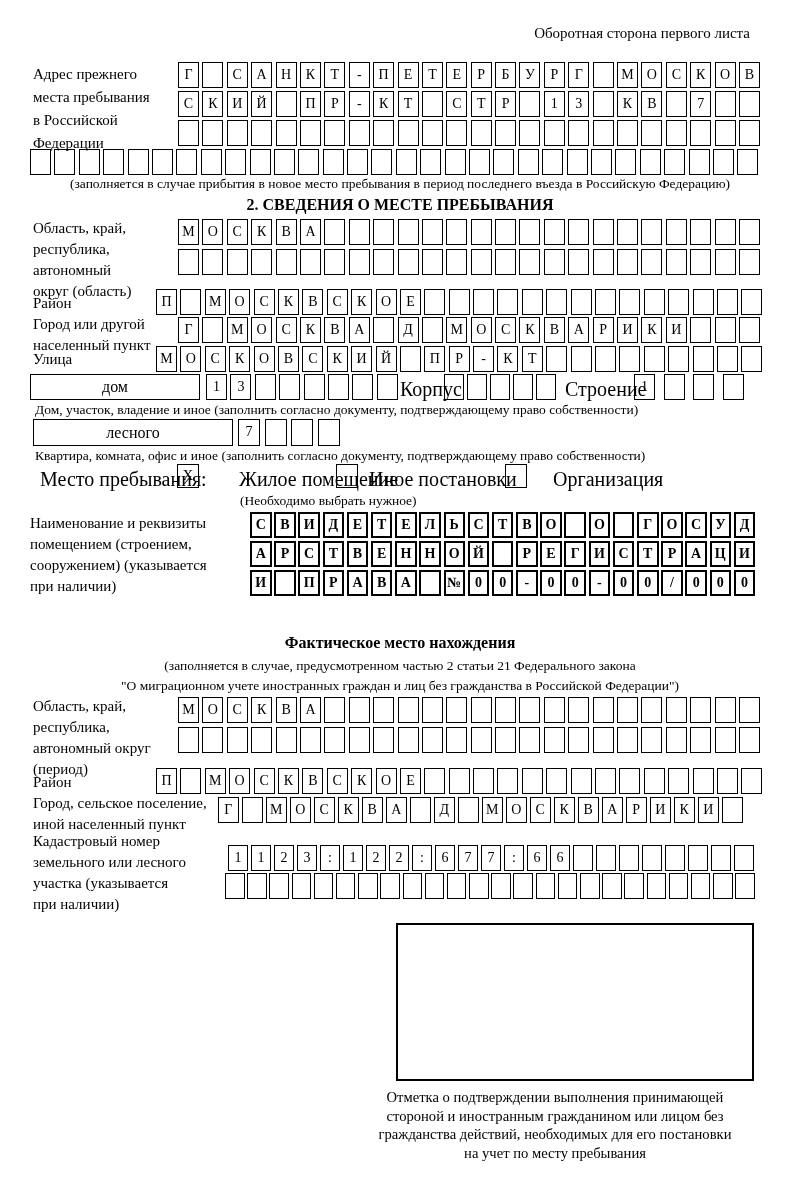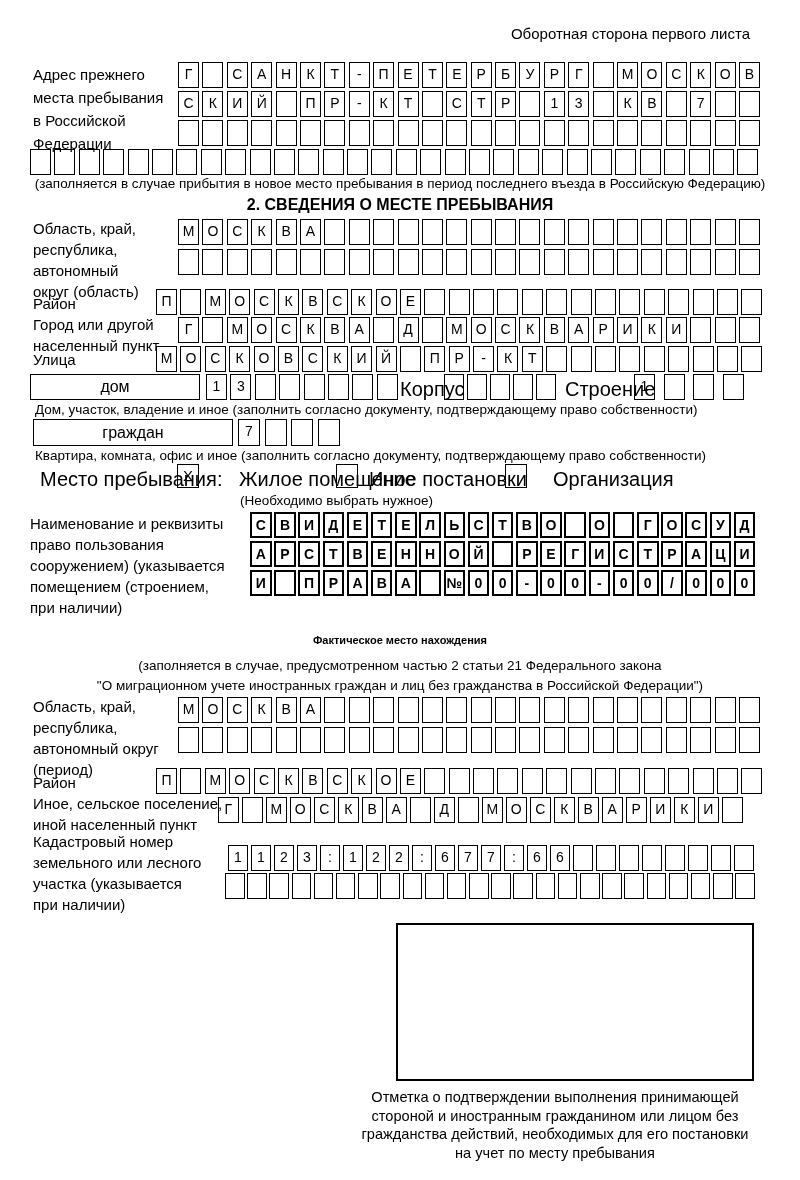--- a/index.html
+++ b/index.html
@@ -1,35 +1,35 @@
 <!DOCTYPE html>
 <html><head>
 <meta charset="utf-8">
 <style>
   html,body{margin:0;padding:0;background:#fff;}
   .page{
     position:relative;width:800px;height:1180px;background:#fff;color:#000;
-    font-family:Liberation Sans, sans-serif;overflow:hidden;
+    font-family:Liberation Serif, serif;overflow:hidden;
   }
   .abs{position:absolute;}
   .hdr-note{font-size:15px;}
   .lblblock{font-size:15px;line-height:21px;}
   .lblblock.wide{line-height:23px;}
   .boxrow{position:absolute;display:flex;}
   .cell{
     box-sizing:border-box;flex:0 0 auto;
     width:var(--bw,21px);height:var(--bh,26px);margin-right:var(--gap,3.4px);
     border:1.5px solid #000;
     font-size:14px;line-height:23px;text-align:center;
   }
   .thick .cell{border-width:2px;font-weight:bold;line-height:22px;}
   .caption{font-size:13.5px;}
   .center{width:800px;left:0;text-align:center;}
   .sec-title{font-size:16px;font-weight:bold;}
-  .sub-title{font-size:11px;font-weight:bold;}
+  .sub-title{font-size:16px;font-weight:bold;}
   .namebox{
     box-sizing:border-box;border:1.5px solid #000;text-align:center;
     font-size:16px;display:flex;align-items:center;justify-content:center;
   }
   .chk{
     box-sizing:border-box;position:absolute;width:22px;height:24px;border:1.5px solid #000;
     font-size:15px;text-align:center;line-height:21px;
   }
   .inline-lbl{font-size:20px;}
   .bigbox{box-sizing:border-box;border:2px solid #000;}
@@ -331,43 +331,42 @@
     </div>
   <div class="abs inline-lbl" style="left:565px;top:378px;">Строение</div>
   <div class="boxrow" style="left:634px;top:374px;--gap:8.5px;">
       <div class="cell">1</div>
       <div class="cell"></div>
       <div class="cell"></div>
       <div class="cell"></div>
     </div>
   <div class="abs caption" style="left:35px;top:402px;">Дом, участок, владение и иное (заполнить согласно документу, подтверждающему право собственности)</div>
 
-  <div class="abs namebox" style="left:33px;top:419px;width:200px;height:27px;">граждан</div>
+  <div class="abs namebox" style="left:33px;top:419px;width:200px;height:27px;">лесного</div>
   <div class="boxrow" style="left:238px;top:419px;--bw:22px;--bh:27px;--gap:4.5px;">
       <div class="cell">7</div>
       <div class="cell"></div>
       <div class="cell"></div>
       <div class="cell"></div>
     </div>
   <div class="abs caption" style="left:35px;top:448px;">Квартира, комната, офис и иное (заполнить согласно документу, подтверждающему право собственности)</div>
 
   <div class="abs inline-lbl" style="left:40px;top:468px;">Место пребывания:</div>
   <div class="chk" style="left:177px;top:464px;">X</div>
   <div class="abs inline-lbl" style="left:207px;top:468px;margin-left:32px;">Жилое помещение</div>
   <div class="chk" style="left:336px;top:464px;"></div>
   <div class="abs inline-lbl" style="left:369px;top:468px;">Иное постановки</div>
   <div class="chk" style="left:505px;top:464px;"></div>
   <div class="abs inline-lbl" style="left:553px;top:468px;">Организация</div>
   <div class="abs caption" style="left:240px;top:493px;">(Необходимо выбрать нужное)</div>
 
   <div class="abs lblblock" style="left:30px;top:513px;">
       <div>Наименование и реквизиты</div>
-      <div>право пользования</div>
+      <div>помещением (строением,</div>
       <div>сооружением) (указывается</div>
-      <div>помещением (строением,</div>
       <div>при наличии)</div>
     </div>
   <div class="boxrow thick" style="left:250px;top:512px;--bw:21.5px;--gap:2.7px;">
       <div class="cell">С</div>
       <div class="cell">В</div>
       <div class="cell">И</div>
       <div class="cell">Д</div>
       <div class="cell">Е</div>
       <div class="cell">Т</div>
       <div class="cell">Е</div>
@@ -519,21 +518,21 @@
       <div class="cell"></div>
       <div class="cell"></div>
       <div class="cell"></div>
       <div class="cell"></div>
       <div class="cell"></div>
       <div class="cell"></div>
       <div class="cell"></div>
     </div>
 
   <div class="abs lblblock" style="left:33px;top:793px;">
-      <div>Иное, сельское поселение,</div>
+      <div>Город, сельское поселение,</div>
       <div>иной населенный пункт</div>
     </div>
   <div class="boxrow" style="left:218px;top:797px;--bw:20.5px;--gap:3.5px;">
       <div class="cell">Г</div>
       <div class="cell"></div>
       <div class="cell">М</div>
       <div class="cell">О</div>
       <div class="cell">С</div>
       <div class="cell">К</div>
       <div class="cell">В</div>

